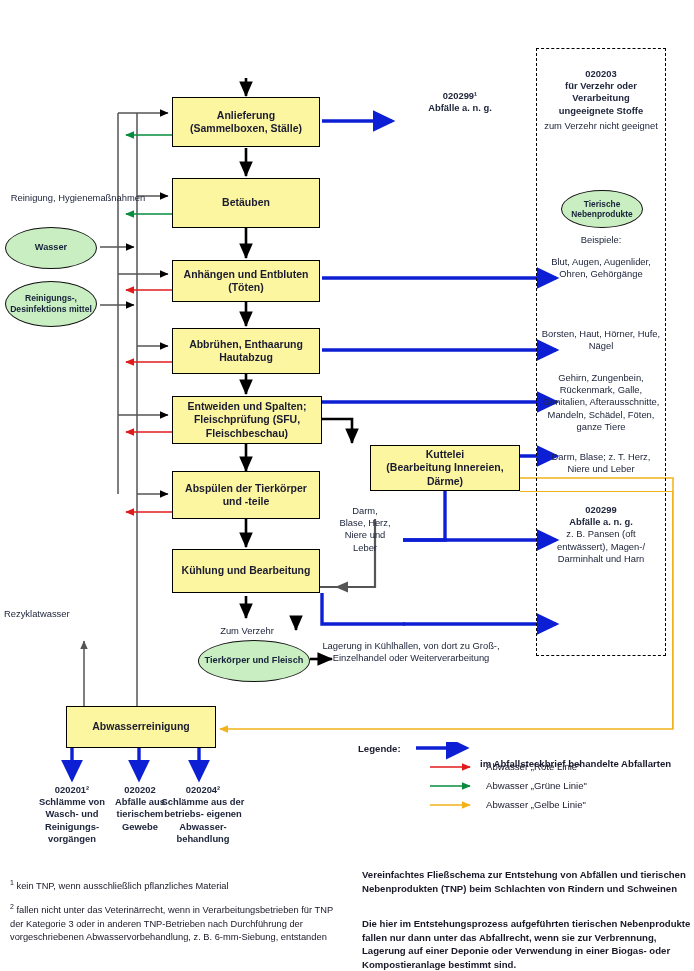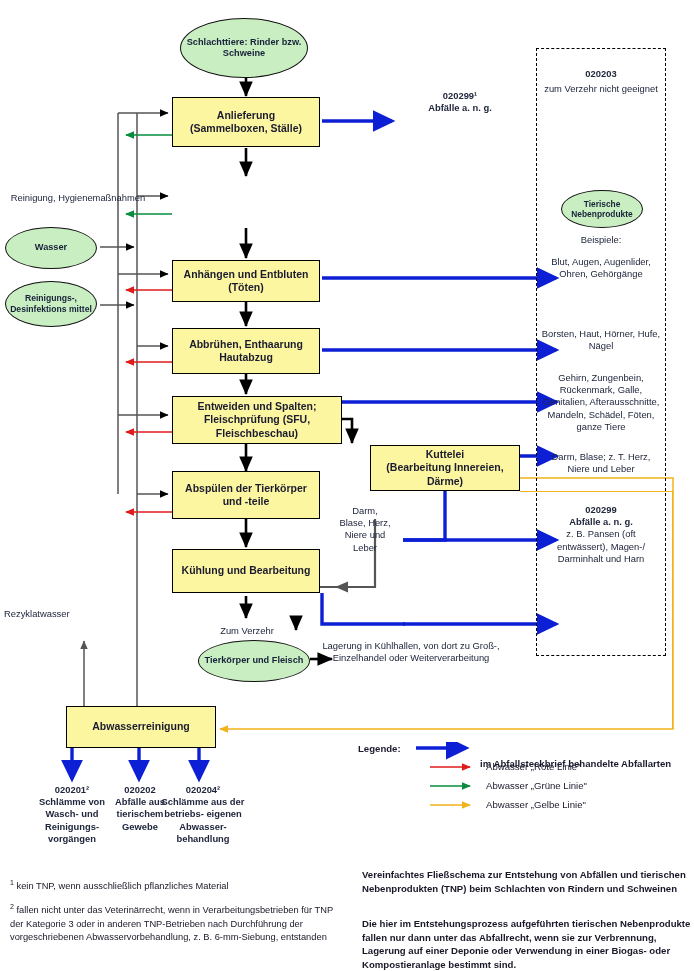--- a/index.html
+++ b/index.html
@@ -118,37 +118,37 @@
       <path d="M139,748 L139,779"></path>
       <path d="M199,748 L199,779"></path>
     </g>
 
     <path d="M520,478 L673,478 L673,729 L220,729" stroke="#f2b21a" stroke-width="1.5" fill="none" marker-end="url(#ar-yl)"></path>
 
     <path d="M296,618 L296,630" stroke="#000" stroke-width="2.6" fill="none" marker-end="url(#ar-bk)"></path>
     <path d="M310,659 L332,659" stroke="#000" stroke-width="2.6" fill="none" marker-end="url(#ar-bk)"></path>
   </svg>
 
-  <div class="ell" style="left:180px;top:18px;width:128px;height:60px;">
-    <span>Schlachttiere: Rinder bzw. Schweine</span>
-  </div>
 
   <div class="box" style="left:172px;top:97px;width:148px;height:50px;">
     <span style="white-space:pre-line;">Anlieferung
 (Sammelboxen, Ställe)</span>
   </div>
+  <div class="box" style="left:172px;top:178px;width:148px;height:50px;">
+    <span style="white-space:pre-line;">Betäuben</span>
+  </div>
   <div class="box" style="left:172px;top:260px;width:148px;height:42px;">
     <span style="white-space:pre-line;">Anhängen und Entbluten
 (Töten)</span>
   </div>
   <div class="box" style="left:172px;top:328px;width:148px;height:46px;">
     <span style="white-space:pre-line;">Abbrühen, Enthaarung
 Hautabzug</span>
   </div>
-  <div class="box" style="left:172px;top:396px;width:170px;height:48px;">
+  <div class="box" style="left:172px;top:396px;width:150px;height:48px;">
     <span style="white-space:pre-line;">Entweiden und Spalten;
 Fleischprüfung (SFU,
 Fleischbeschau)</span>
   </div>
   <div class="box" style="left:172px;top:549px;width:148px;height:44px;">
     <span style="white-space:pre-line;">Kühlung und Bearbeitung</span>
   </div>
   <div class="box" style="left:172px;top:471px;width:148px;height:48px;">
     <span style="white-space:pre-line;">Abspülen der Tierkörper
 und -teile</span>
@@ -197,20 +197,21 @@
   <div class="txt" style="left:398px;top:90px;width:124px;">
     <div class="b">020299¹</div>
     <div class="b">Abfälle a. n. g.</div>
   </div>
 
   <div class="dashbox" style="left:536px;top:48px;width:130px;height:608px;"></div>
   <div class="ybox" style="left:520px;top:491px;width:153px;height:238px;border-left:none;border-bottom:none;"></div>
 
   <div class="txt" style="left:544px;top:68px;width:114px;">
     <div class="b">020203</div>
+    <div class="b">für Verzehr oder Verarbeitung ungeeignete Stoffe</div>
     <div style="margin-top:3px;">zum Verzehr nicht geeignet</div>
   </div>
   <div class="ell" style="left:561px;top:190px;width:82px;height:38px;">
     <span style="font-size:8.4px;">Tierische Nebenprodukte</span>
   </div>
   <div class="txt" style="left:544px;top:234px;width:114px;">
     <span>Beispiele:</span>
   </div>
 
   <div class="txt" style="left:540px;top:256px;width:122px;">

